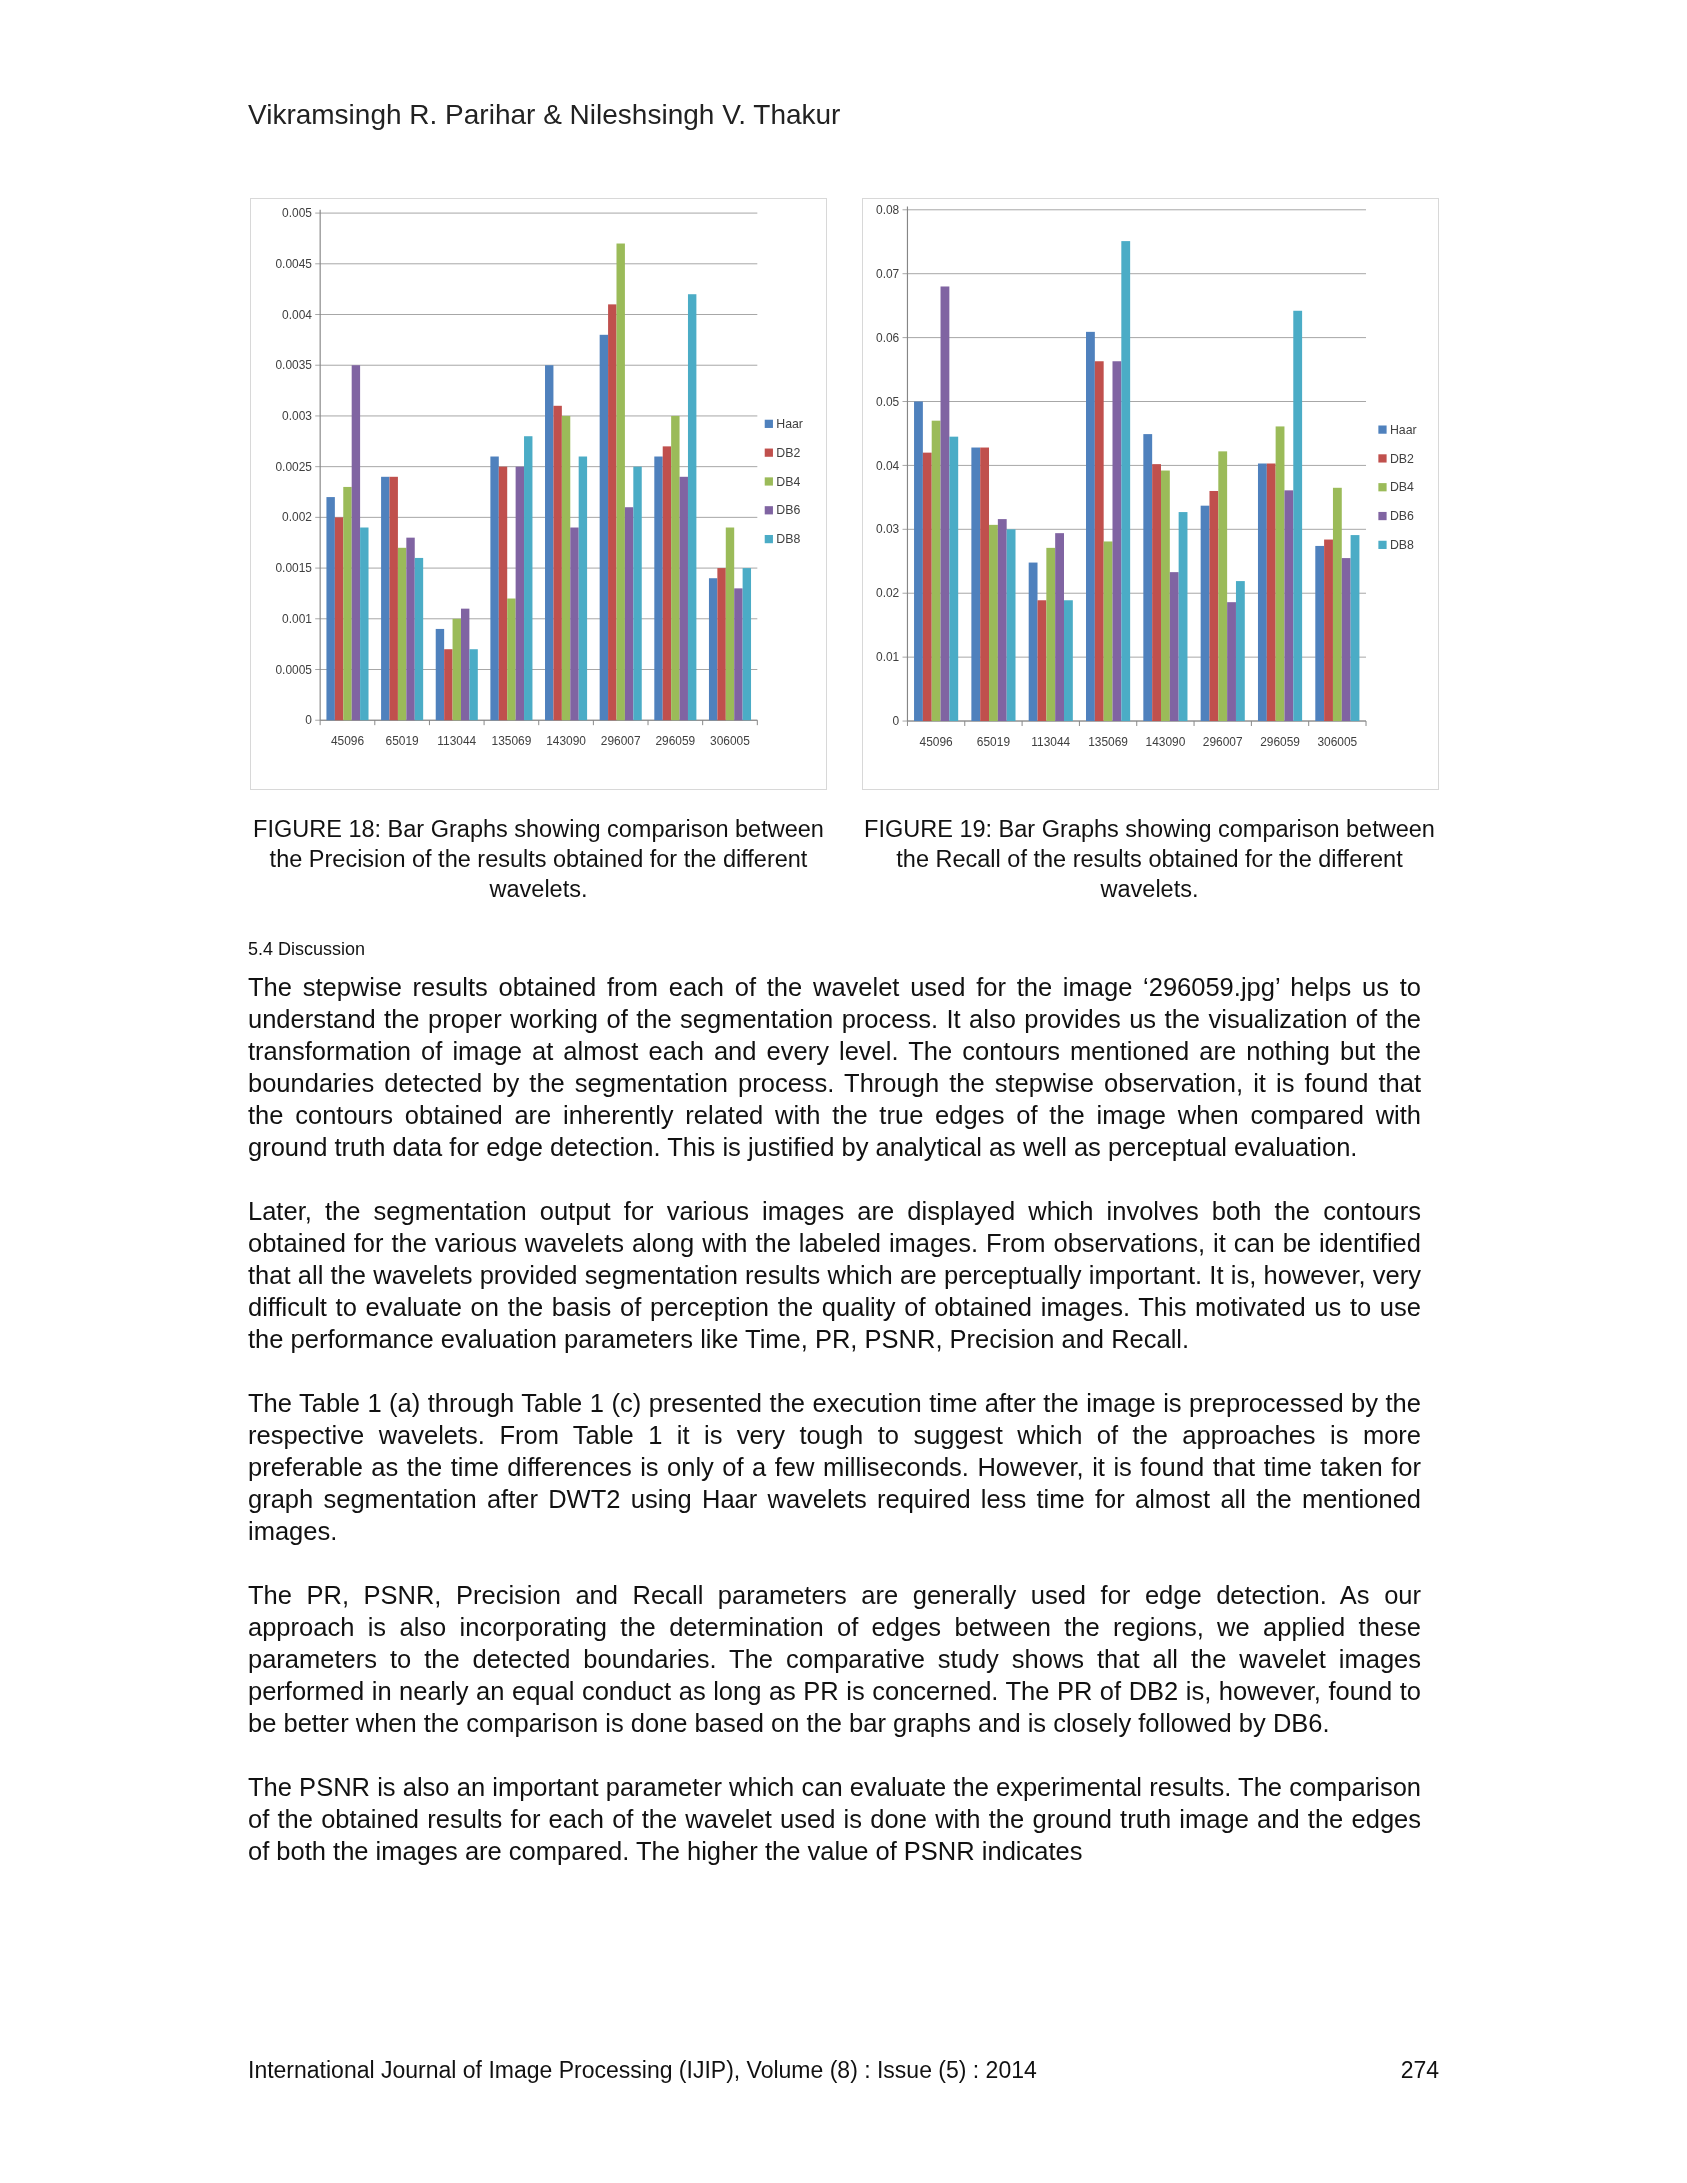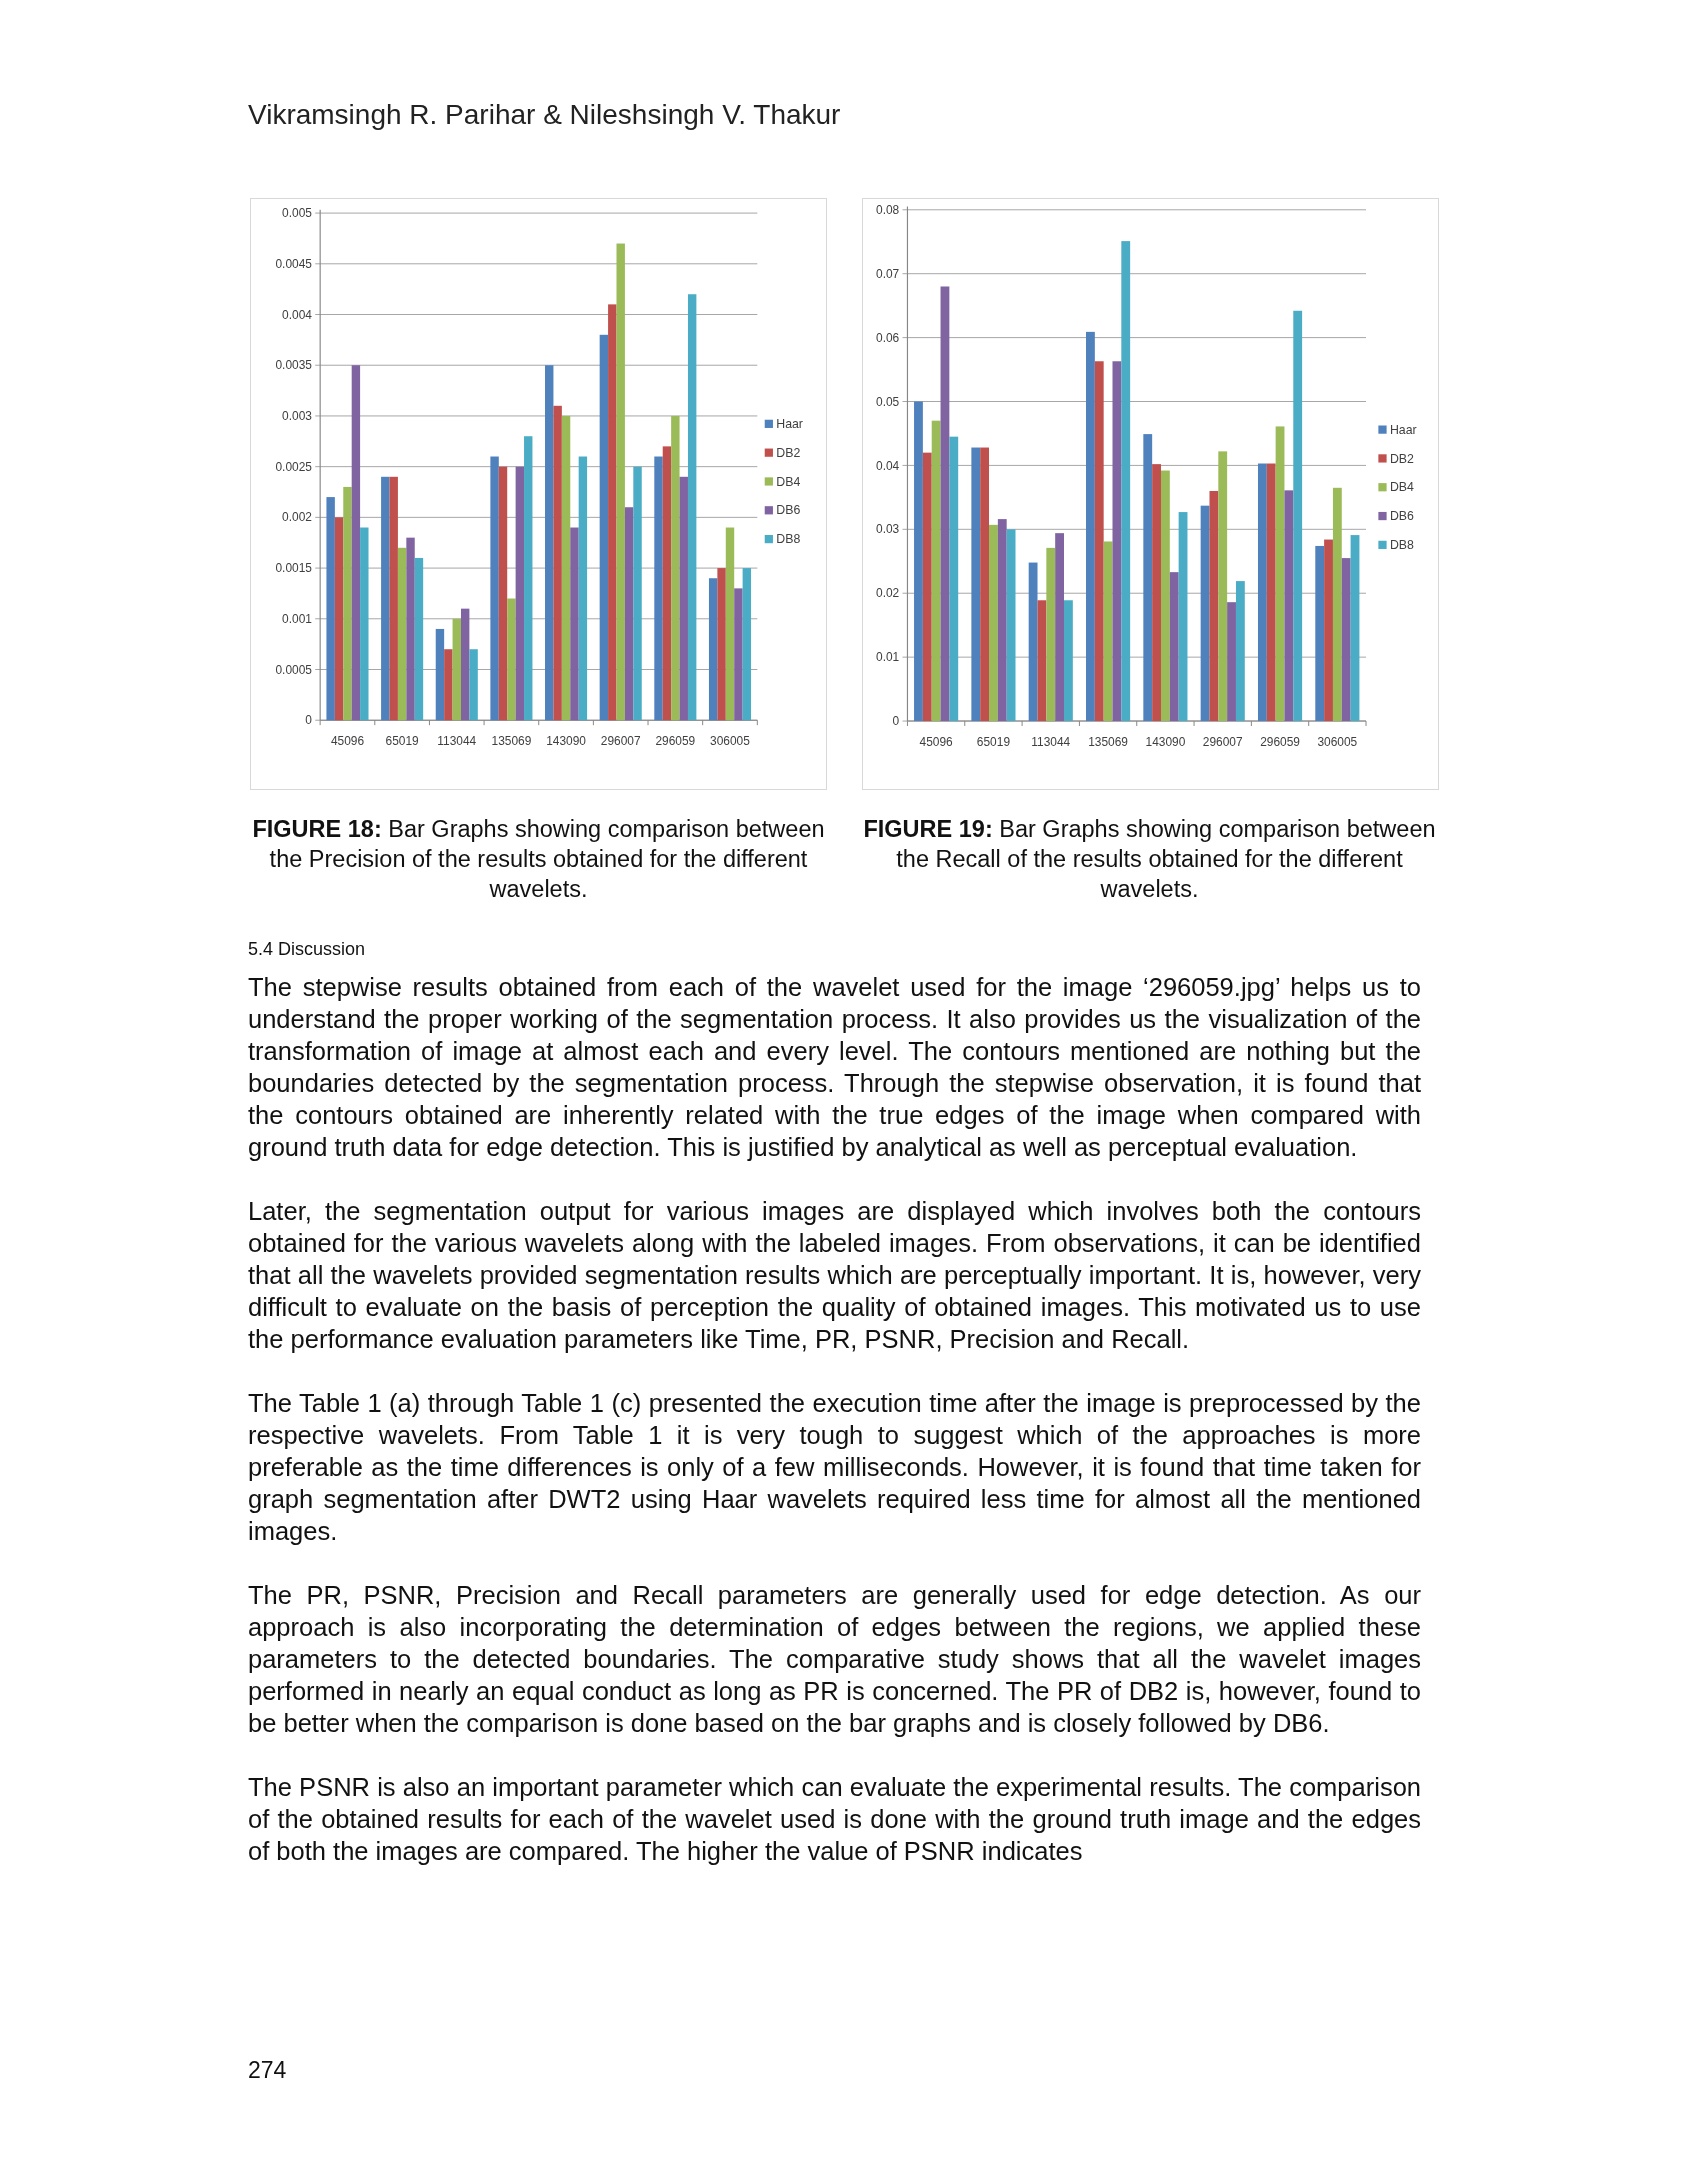--- a/index.html
+++ b/index.html
@@ -5,21 +5,21 @@
   html, body { margin: 0; padding: 0; background: #ffffff; }
   body { width: 1687px; height: 2183px; position: relative; font-family: "Liberation Sans", sans-serif; color: #111; }
   .header { position: absolute; left: 248px; top: 99px; font-size: 28px; color: #222; }
   .figure-box { position: absolute; top: 198px; width: 577px; height: 592px; border: 1.6px solid #d8d8d8; background: #fff; box-sizing: border-box; }
   #fig18 { left: 250px; }
   #fig19 { left: 862px; }
   .figure-box svg { display: block; }
   .caption { position: absolute; top: 814px; width: 585px; text-align: center; font-size: 23.5px; line-height: 30px; color: #111; }
   #cap18 { left: 246px; }
   #cap19 { left: 857px; }
-  .caption b { font-weight: bold; }
+  .caption b { font-weight: normal; }
   .section-title { position: absolute; left: 248px; top: 939px; font-size: 18px; font-weight: normal; }
   .body-text { position: absolute; left: 248px; width: 1191px; font-size: 25.5px; line-height: 32px; text-align: justify; }
   .body-text p { margin: 0 18px 32px 0; }
   .footer { position: absolute; left: 248px; top: 2057px; width: 1191px; font-size: 23px; display: flex; justify-content: space-between; }
   .axis-label { font-family: "Liberation Sans", sans-serif; font-size: 14.5px; fill: #404040; }
   .legend-label { font-family: "Liberation Sans", sans-serif; font-size: 15px; fill: #404040; }
 </style>
 </head>
 <body>
 
@@ -223,15 +223,16 @@
 
 <div class="body-text" style="top:971px;">
   <p>The stepwise results obtained from each of the wavelet used for the image ‘296059.jpg’ helps us to understand the proper working of the segmentation process. It also provides us the visualization of the transformation of image at almost each and every level. The contours mentioned are nothing but the boundaries detected by the segmentation process. Through the stepwise observation, it is found that the contours obtained are inherently related with the true edges of the image when compared with ground truth data for edge detection. This is justified by analytical as well as perceptual evaluation.</p>
   <p>Later, the segmentation output for various images are displayed which involves both the contours obtained for the various wavelets along with the labeled images. From observations, it can be identified that all the wavelets provided segmentation results which are perceptually important.  It is, however, very difficult to evaluate on the basis of perception the quality of obtained images. This motivated us to use the performance evaluation parameters like Time, PR, PSNR, Precision and Recall.</p>
   <p>The Table 1 (a) through Table 1 (c) presented the execution time after the image is preprocessed by the respective wavelets. From Table 1 it is very tough to suggest which of the approaches is more preferable as the time differences is only of a few milliseconds. However, it is found that time taken for graph segmentation after DWT2 using Haar wavelets required less time for almost all the mentioned images.</p>
   <p>The PR, PSNR, Precision and Recall parameters are generally used for edge detection. As our approach is also incorporating the determination of edges between the regions, we applied these parameters to the detected boundaries. The comparative study shows that all the wavelet images performed in nearly an equal conduct as long as PR is concerned. The PR of DB2 is, however, found to be better when the comparison is done based on the bar graphs and is closely followed by DB6.</p>
   <p>The PSNR is also an important parameter which can evaluate the experimental results. The comparison of the obtained results for each of the wavelet used is done with the ground truth image and the edges of both the images are compared. The higher the value of PSNR indicates</p>
 </div>
 
 <div class="footer">
+  <span>International Journal of Image Processing (IJIP), Volume (8) : Issue (5) : 2014</span>
   <span>274</span>
 </div>
 
 
 </body></html>

